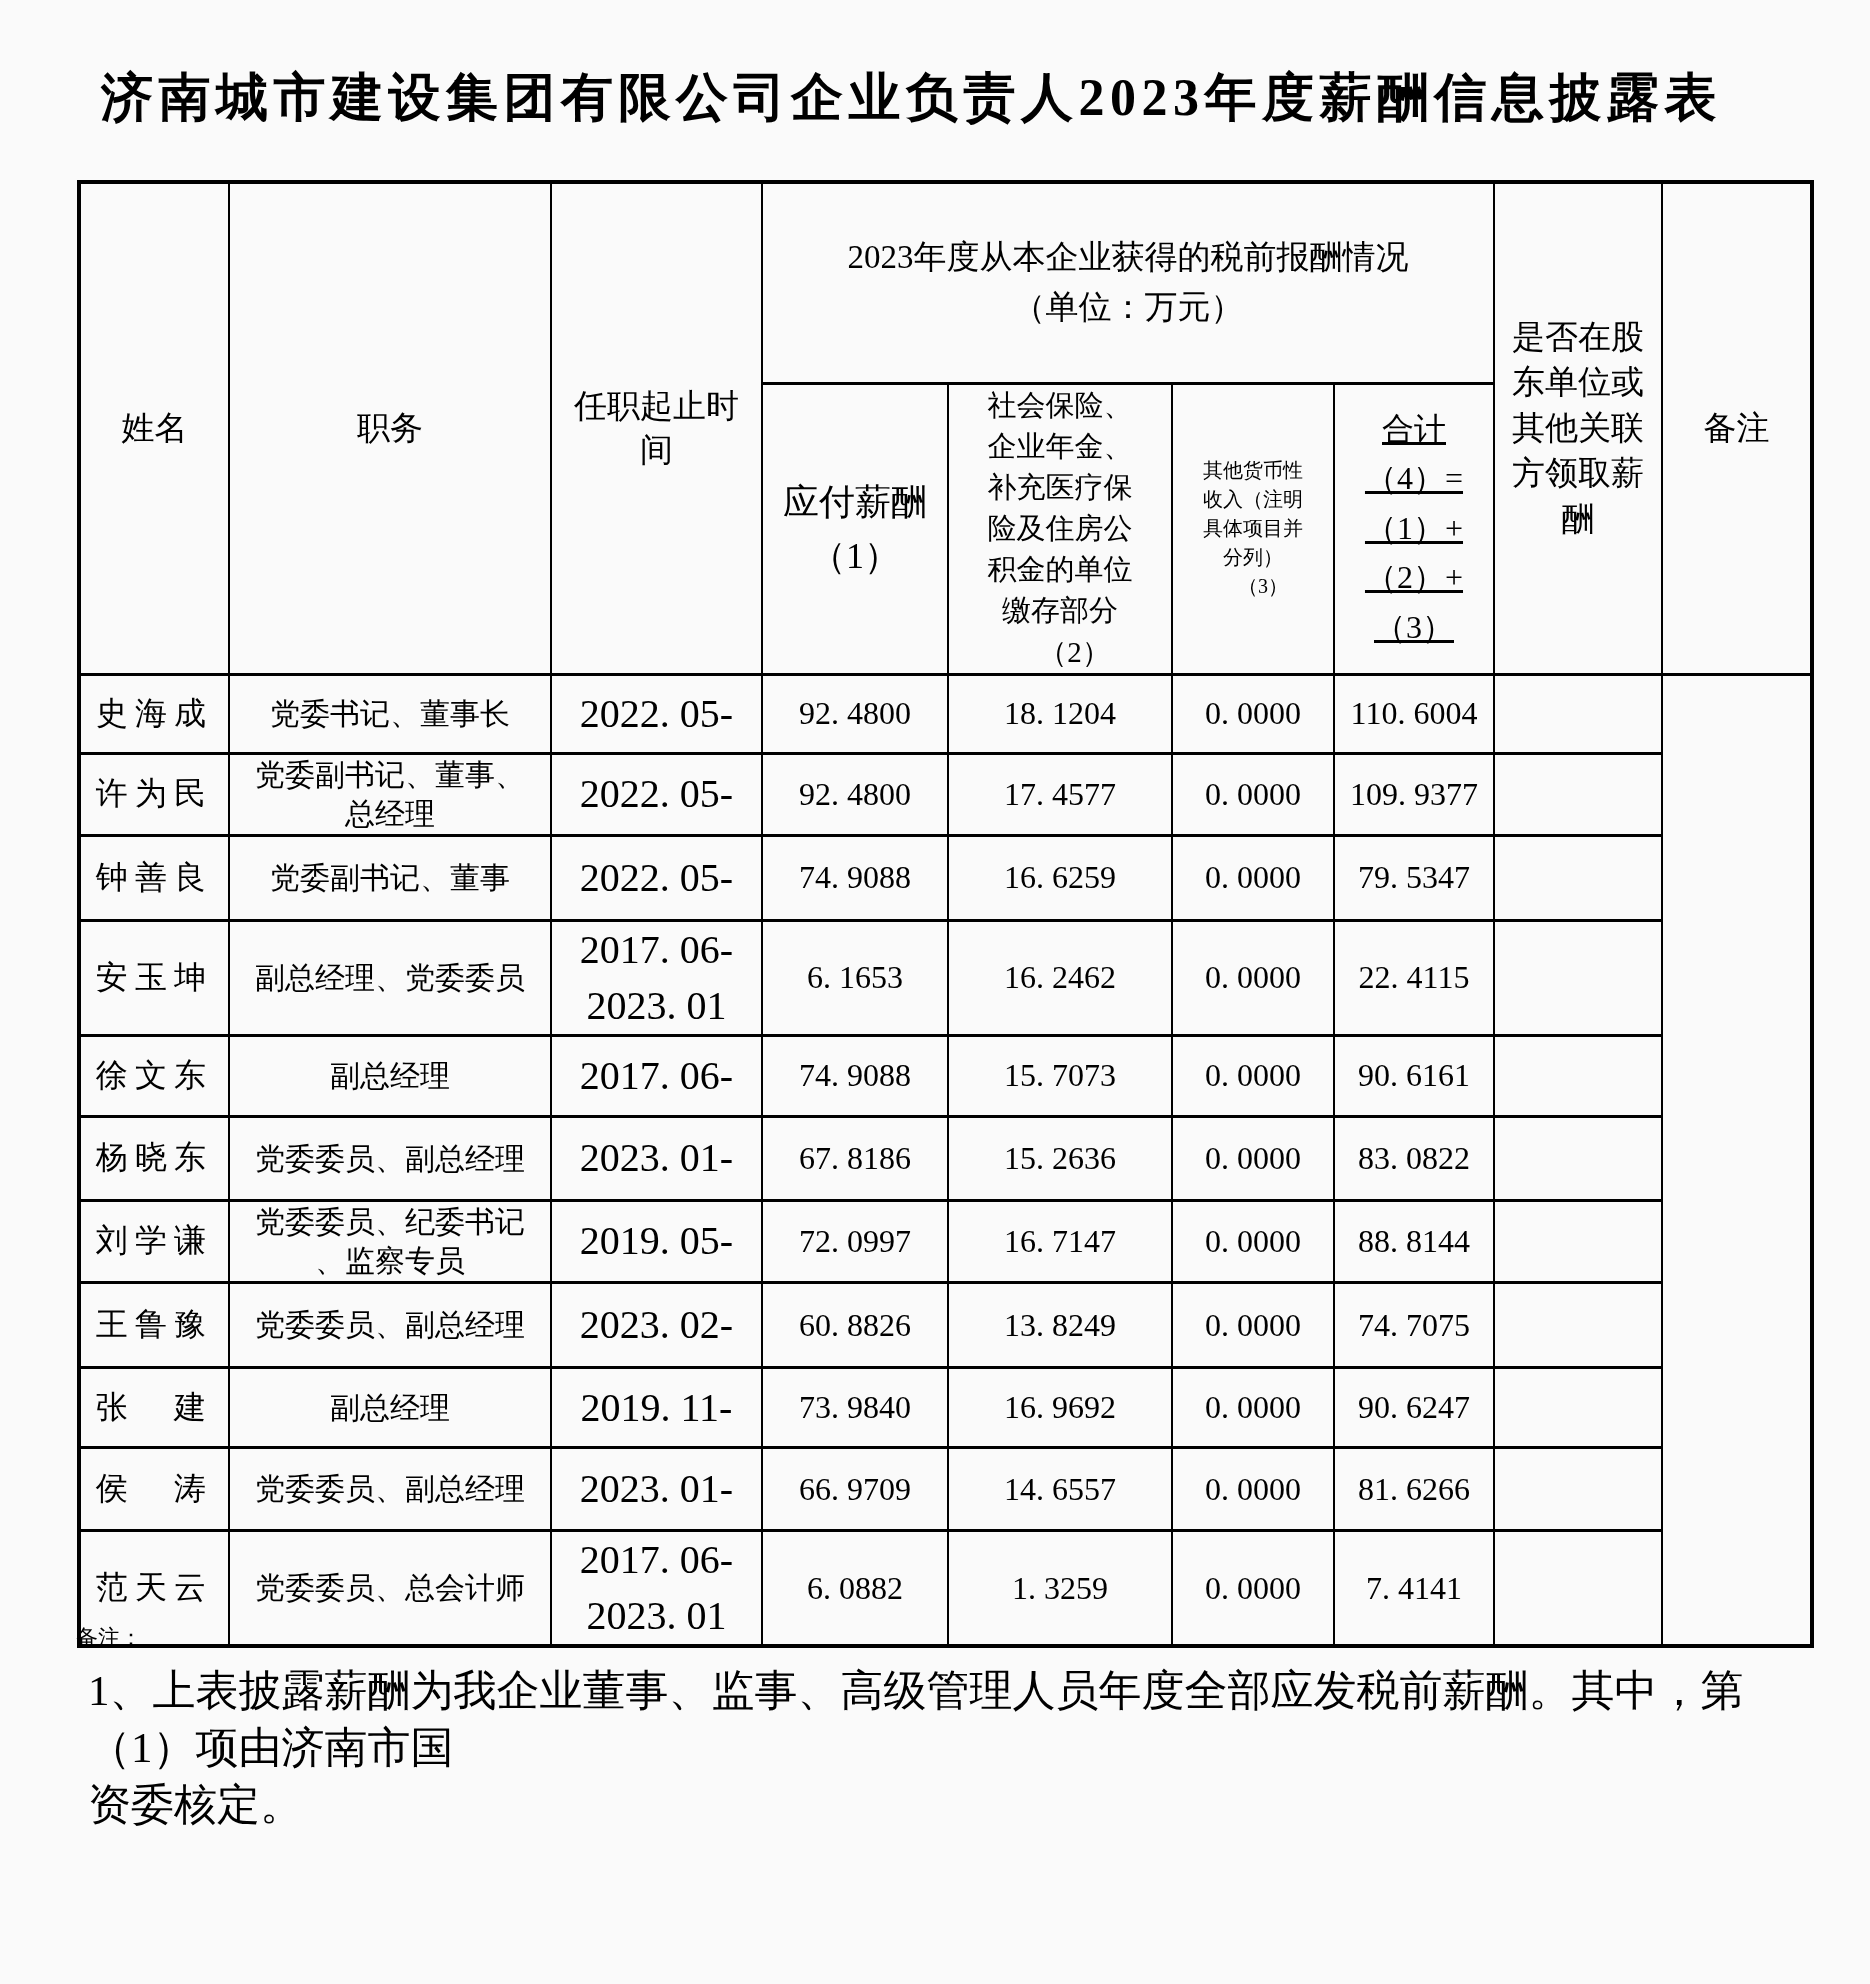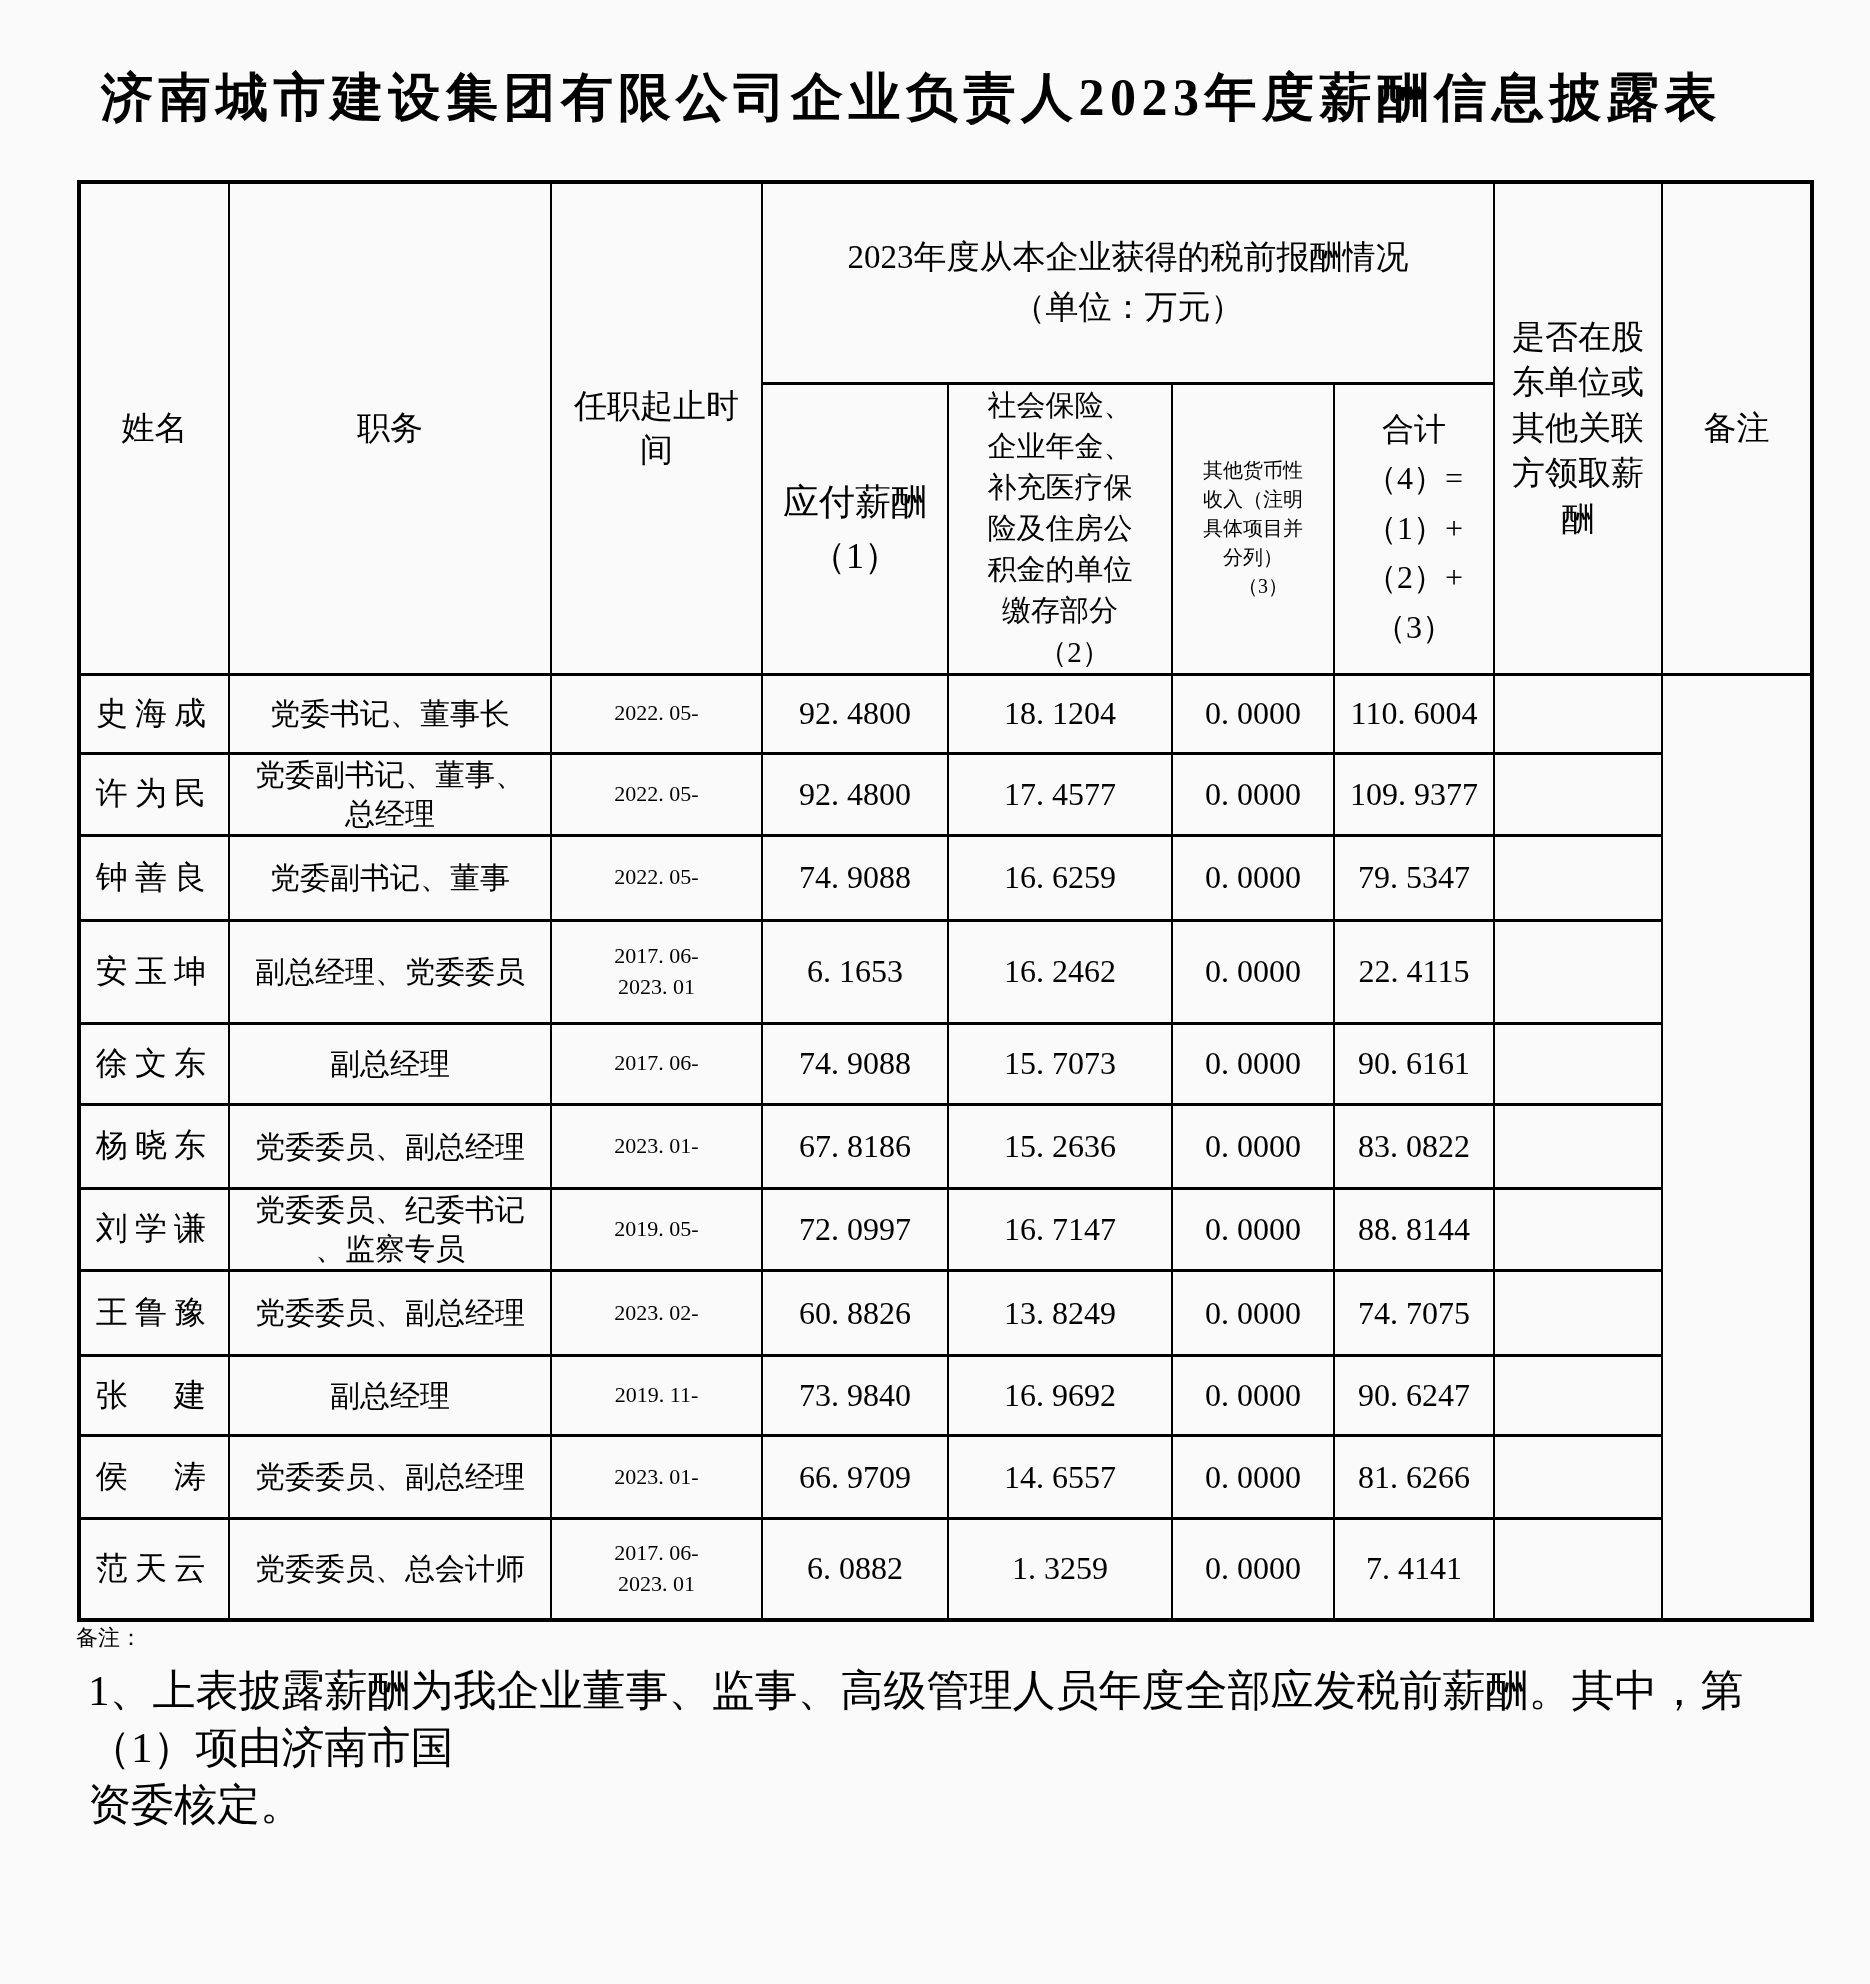--- a/index.html
+++ b/index.html
@@ -40,25 +40,25 @@
     font-weight: normal;
     padding: 0;
     white-space: pre-line;
     overflow: hidden;
   }
   .h-main  { font-size: 33px; line-height: 1.35; }
   .h-group { font-size: 33px; line-height: 1.5; }
   .h-pay   { font-size: 36px; line-height: 1.5;  text-align: left; padding-left: 9.5px; }
   .h-ins   { font-size: 29px; line-height: 1.42; text-align: left; padding-left: 6.3px; }
   .h-oth   { font-size: 20px; line-height: 1.45; text-align: left; padding-left: 6.3px; margin-top: 36px; }
-  .h-tot   { font-size: 32px; line-height: 1.55; text-align: left; padding-left: 11px; }
+  .h-tot   { font-size: 32px; line-height: 1.55; text-align: left; padding-left: 11px; text-decoration: underline; }
   .h-share { font-size: 33px; line-height: 1.38; }
   td.name  { font-size: 32px; letter-spacing: 7.1px; }
   td.pos   { font-size: 30px; line-height: 1.32; }
-  td.date  { font-size: 22px; line-height: 1.4; }
+  td.date  { font-size: 40px; line-height: 1.4; }
   td.num   { font-size: 32px; }
   .footer-label {
     position: absolute;
     left: 76px;
     top: 1623px;
     font-size: 22px;
   }
   .footer-note {
     position: absolute;
     left: 88px;

